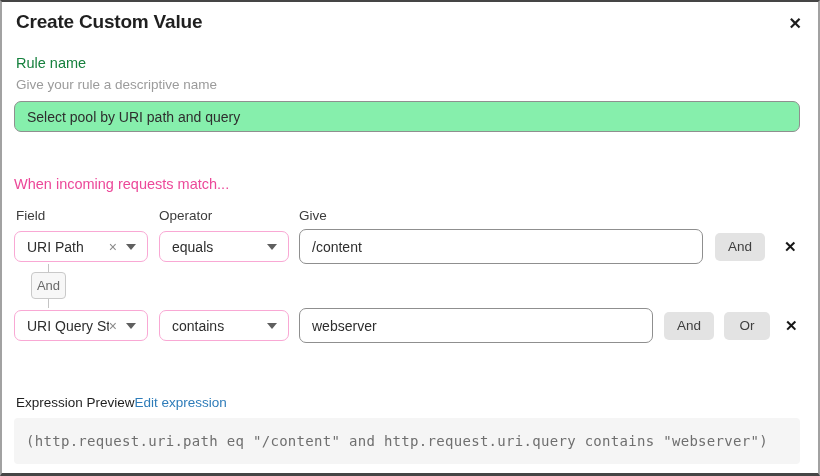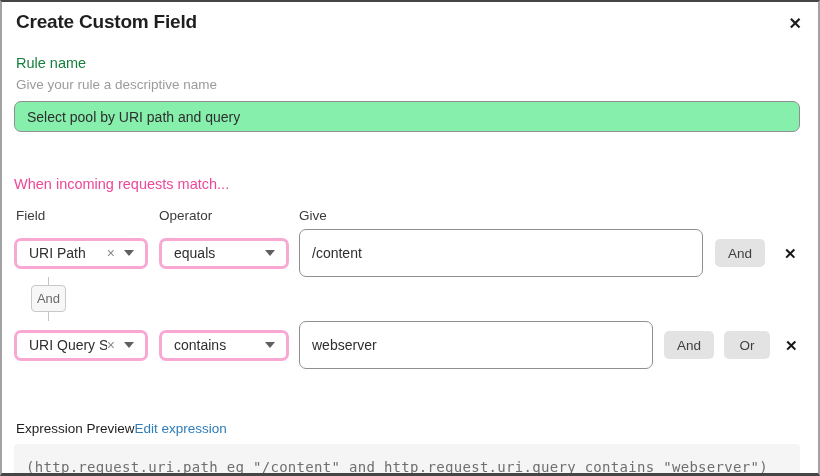--- a/index.html
+++ b/index.html
@@ -38,32 +38,32 @@
   .match-heading { margin-top:44px; font-size:14.5px; font-weight:400; color:#ec4899; }
   .col-labels { display:flex; margin-top:16px; font-size:13.5px; color:#3c3c3c;align-items:flex-end; }
   .col-labels .c1 { width:145px; padding-left:2px; }
   .col-labels .c2 { width:140px; }
 
   .rule-row { display:flex; align-items:center; }
   .row-1 { margin-top:6px; }
   .row-2 { margin-top:0; }
 
   .select {
-    height:31px; border:3px solid #f9a8d4; border-radius:7px; background:#fff;
+    height:31px; border:1px solid #f9a8d4; border-radius:7px; background:#fff;
     display:flex; align-items:center; padding:0 11px 0 12px; cursor:pointer;
   }
   .select .sel-label { font-size:14px; color:#2e2e2e; white-space:nowrap; overflow:hidden; }
   .select .clear-x { margin-left:auto; font-size:14px; color:#8a8a8a; line-height:1; cursor:pointer; }
   .select .caret { margin-left:9px; width:0; height:0;
     border-left:5px solid transparent; border-right:5px solid transparent;
     border-top:6px solid #5f5f5f; }
   .sel-field { width:134px; }
   .sel-op { width:130px; margin-left:11px; }
   .val-input {
-    height:48px; border:1px solid #8f8f8f; border-radius:7px; margin-left:10px;
+    height:35px; border:1px solid #8f8f8f; border-radius:7px; margin-left:10px;
     padding:0 12px; font-family:"Liberation Sans",sans-serif; font-size:14px; color:#2e2e2e; outline:none;
   }
   .val-1 { width:404px; }
   .val-2 { width:354px; }
 
   .gray-btn {
     height:28px; min-width:46px; padding:0 13px; border:none; border-radius:5px;
     background:#e3e3e3; color:#3f3f3f; font-family:"Liberation Sans",sans-serif;
     font-size:13.5px; cursor:pointer;
   }
@@ -95,21 +95,21 @@
     font-family:"DejaVu Sans Mono", monospace; font-size:14px; color:#6f6f6f;
     letter-spacing:0.3px; white-space:pre; overflow:hidden;
   }
 </style>
 </head>
 <body>
 
 <div class="dialog">
 
   <div class="hdr">
-    <div class="title">Create Custom Field</div>
+    <div class="title">Create Custom Value</div>
     <button class="close-btn">✕</button>
   </div>
 
   <div class="field-label">Rule name</div>
   <div class="helper">Give your rule a descriptive name</div>
   <input class="text-input" type="text" value="Select pool by URI path and query" style="">
 
   <div class="match-heading">When incoming requests match...</div>
 
   <div class="col-labels">

